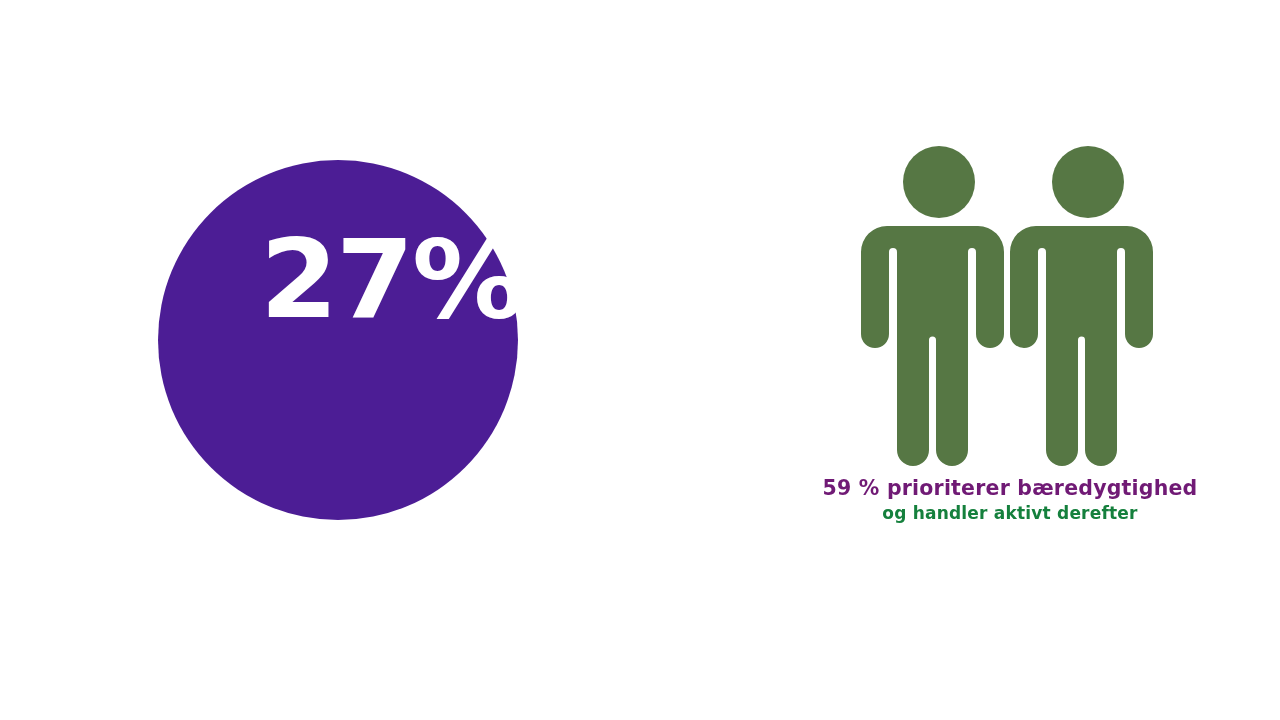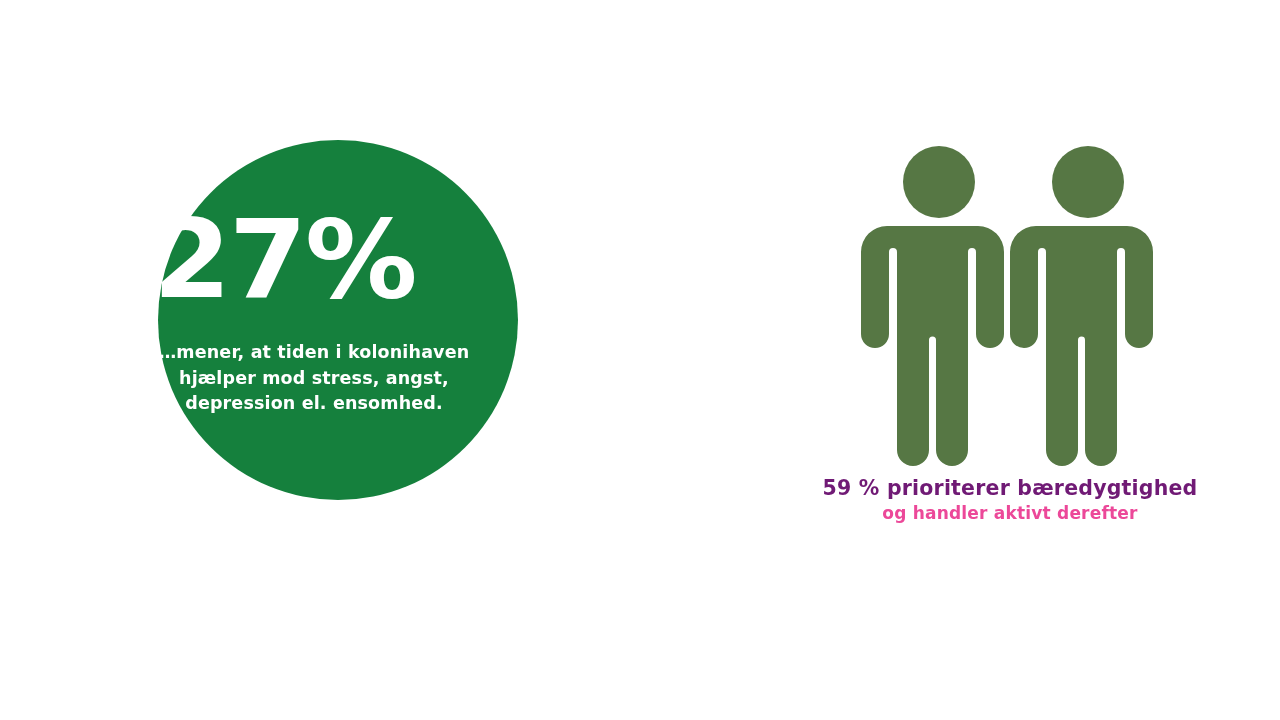--- a/index.html
+++ b/index.html
@@ -12,28 +12,28 @@
     height: 720px;
     position: relative;
     overflow: hidden;
     font-family: "DejaVu Sans", sans-serif;
   }
 
   
   #stat-circle {
     position: absolute;
     left: 158px;
-    top: 140px;
+    top: 160px;
     width: 360px;
     height: 360px;
     border-radius: 50%;
-    background: #15803d;
+    background: #4c1d95;
     display: flex;
     flex-direction: column;
-    align-items: flex-start;
+    align-items: flex-end;
     justify-content: flex-start;
     box-sizing: border-box;
     padding-top: 66px;
   }
 
   #stat-circle-value {
     color: #ffffff;
     font-family: "DejaVu Sans", sans-serif;
     font-weight: bold;
     font-size: 108px;
@@ -88,39 +88,34 @@
     font-weight: bold;
     font-size: 20.5px;
     line-height: 1.18;
     letter-spacing: 0.2px;
     white-space: nowrap;
   }
 
   #people-caption-line2 {
     display: block;
     margin-top: 3px;
-    color: #ec4899;
+    color: #15803d;
     font-family: "DejaVu Sans", sans-serif;
     font-weight: bold;
     font-size: 17px;
     line-height: 1.18;
     letter-spacing: 0.2px;
     white-space: nowrap;
   }
 </style>
 </head>
 <body>
 
 <div id="stat-circle">
   <div id="stat-circle-value">27%</div>
-  <div id="stat-circle-caption">
-    <div>…mener, at tiden i kolonihaven</div>
-    <div>hjælper mod stress, angst,</div>
-    <div>depression el. ensomhed.</div>
-  </div>
 </div>
 
 <div id="people-stat">
 
   <div id="people-figures">
     <svg width="396" height="330" viewBox="0 0 396 330" xmlns="http://www.w3.org/2000/svg">
       <g fill="#567744">
 
         <circle cx="127" cy="42" r="36"></circle>
 

